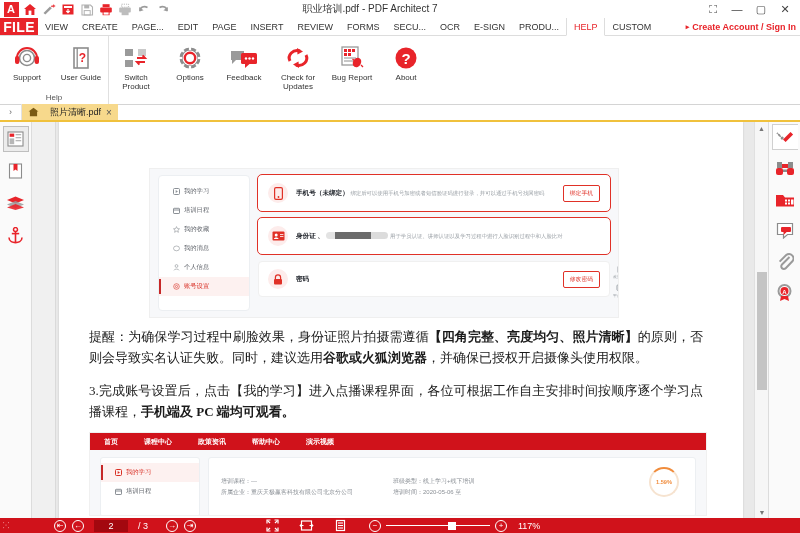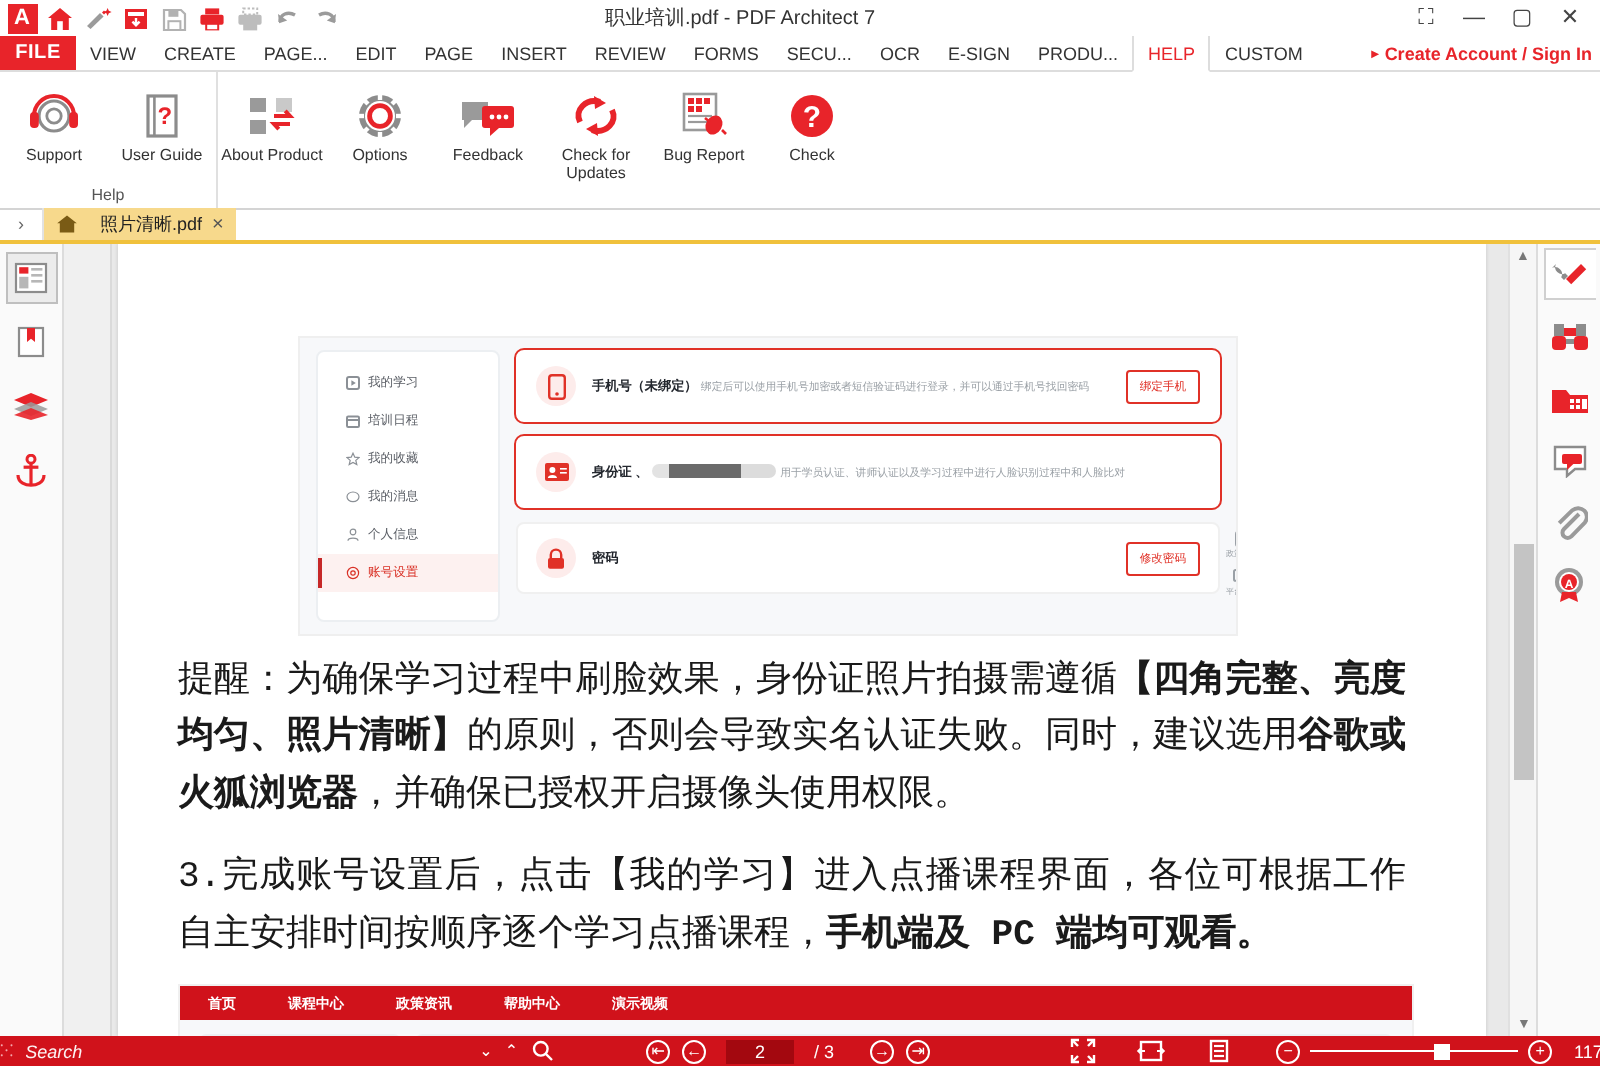--- a/index.html
+++ b/index.html
@@ -36,21 +36,21 @@
   }
   .winbtn { font-size: 11px; color: #444; width: 14px; text-align: center; line-height: 1; }
 
   
   .menubar {
     position: absolute; top: 18px; left: 0; width: 800px; height: 18px;
     background: #ffffff; display: flex; align-items: stretch;
     border-bottom: 1px solid #ddd;
   }
   .menu-file {
-    background: #e8242a; color: #fff; font-size: 10px; font-weight: bold;
+    background: #e8242a; color: #fff; font-size: 14px; font-weight: bold;
     display: flex; align-items: center; justify-content: center;
     width: 38px; letter-spacing: .3px;
   }
   .menu-item {
     display: flex; align-items: center; justify-content: center;
     font-size: 9px; color: #333; padding: 0 7px; white-space: nowrap;
   }
   .menu-item.active {
     color: #e8242a; background: #fff; border: 1px solid #ddd;
     border-bottom: 1px solid #fff; border-top: none; margin-bottom: -1px;
@@ -203,21 +203,21 @@
     border-radius: 4px; margin-left: 2px;
   }
   .ss-float {
     position: absolute; right: -16px; top: 96px; width: 26px;
     display: flex; flex-direction: column; align-items: center; gap: 1px;
   }
   .ss-float .fitem { display: flex; flex-direction: column; align-items: center; margin-bottom: 4px; }
   .ss-float .flbl { font-size: 4px; color: #9aa0a6; }
 
   .para {
-    font-family: Liberation Mono, monospace; font-size: 18px; color: #1a1a1a;
+    font-family: Liberation Serif, serif; font-size: 13px; color: #1a1a1a;
     line-height: 1.58; margin: 9px 12px 0 8px; text-align: justify;
   }
   .para b { font-weight: bold; }
   .para.p2 { margin-top: 13px; }
 
   .screenshot2 {
     margin: 10px 8px 0 8px; border: 1px solid #f0f0f0; height: 84px; overflow: hidden;
     background: #fff;
   }
   .ss2-nav {
@@ -410,21 +410,21 @@
       <div class="rgroup-items">
         <div class="rbtn">
           <span class="ico">
             <svg width="30" height="26" viewBox="0 0 30 26">
               <rect x="4" y="4" width="8" height="7" fill="#9a9a9a"></rect>
               <rect x="4" y="15" width="8" height="7" fill="#9a9a9a"></rect>
               <rect x="17" y="4" width="8" height="7" fill="#c9c9c9"></rect>
               <path d="M16 13 h8 l-2.4 -2.6 M24 17 h-8 l2.4 2.6" stroke="#e8242a" stroke-width="2" fill="none"></path>
             </svg>
           </span>
-          <span class="lbl">About Product</span>
+          <span class="lbl">Switch Product</span>
         </div>
         <div class="rbtn">
           <span class="ico">
             <svg width="28" height="26" viewBox="0 0 28 26">
               <g fill="#8c8c8c">
                 <circle cx="14" cy="13" r="10.5"></circle>
               </g>
               <circle cx="14" cy="13" r="7.5" fill="#fff"></circle>
               <circle cx="14" cy="13" r="5.2" fill="none" stroke="#e8242a" stroke-width="2.4"></circle>
               <g stroke="#fff" stroke-width="2.2">
@@ -491,21 +491,21 @@
           </span>
           <span class="lbl">Bug Report</span>
         </div>
         <div class="rbtn">
           <span class="ico">
             <svg width="28" height="26" viewBox="0 0 28 26">
               <circle cx="14" cy="13" r="10.5" fill="#e8242a"></circle>
               <text x="14" y="18.5" font-size="15" font-weight="bold" fill="#fff" text-anchor="middle" font-family="Liberation Sans">?</text>
             </svg>
           </span>
-          <span class="lbl">Check</span>
+          <span class="lbl">About</span>
         </div>
       </div>
     </div>
   </div>
 
   <div class="tabstrip">
     <div class="panel-toggle">›</div>
     <div class="home-tab">
       <svg width="11" height="10" viewBox="0 0 11 10">
           <path d="M5.5 .8 L.6 4.6 h1.3 v4.6 h7.2 V4.6 h1.3 Z" fill="#7a5b15"></path>
@@ -784,31 +784,20 @@
 
     <div class="vscroll">
       <div class="arrow">▲</div>
       <div class="thumb"></div>
       <div class="arrow bot">▼</div>
     </div>
   </div>
 
   <div class="statusbar">
     <div class="grip">⁙</div>
-    <div class="search-wrap">
-      <input class="search-input" placeholder="Search" style="">
-      <span class="sb-caret">⌄</span>
-      <span class="sb-caret">⌃</span>
-      <span class="sb-mag">
-        <svg width="11" height="11" viewBox="0 0 11 11">
-            <circle cx="4.4" cy="4.4" r="3.4" fill="none" stroke="#fff" stroke-width="1.2"></circle>
-            <line x1="6.9" y1="6.9" x2="10" y2="10" stroke="#fff" stroke-width="1.2"></line>
-          </svg>
-      </span>
-    </div>
 
     <div class="nav-group">
       <span class="circ">⇤</span>
       <span class="circ">←</span>
       <span class="pagebox">2</span>
       <span class="pagetotal">/ 3</span>
       <span class="circ">→</span>
       <span class="circ">⇥</span>
     </div>
 

